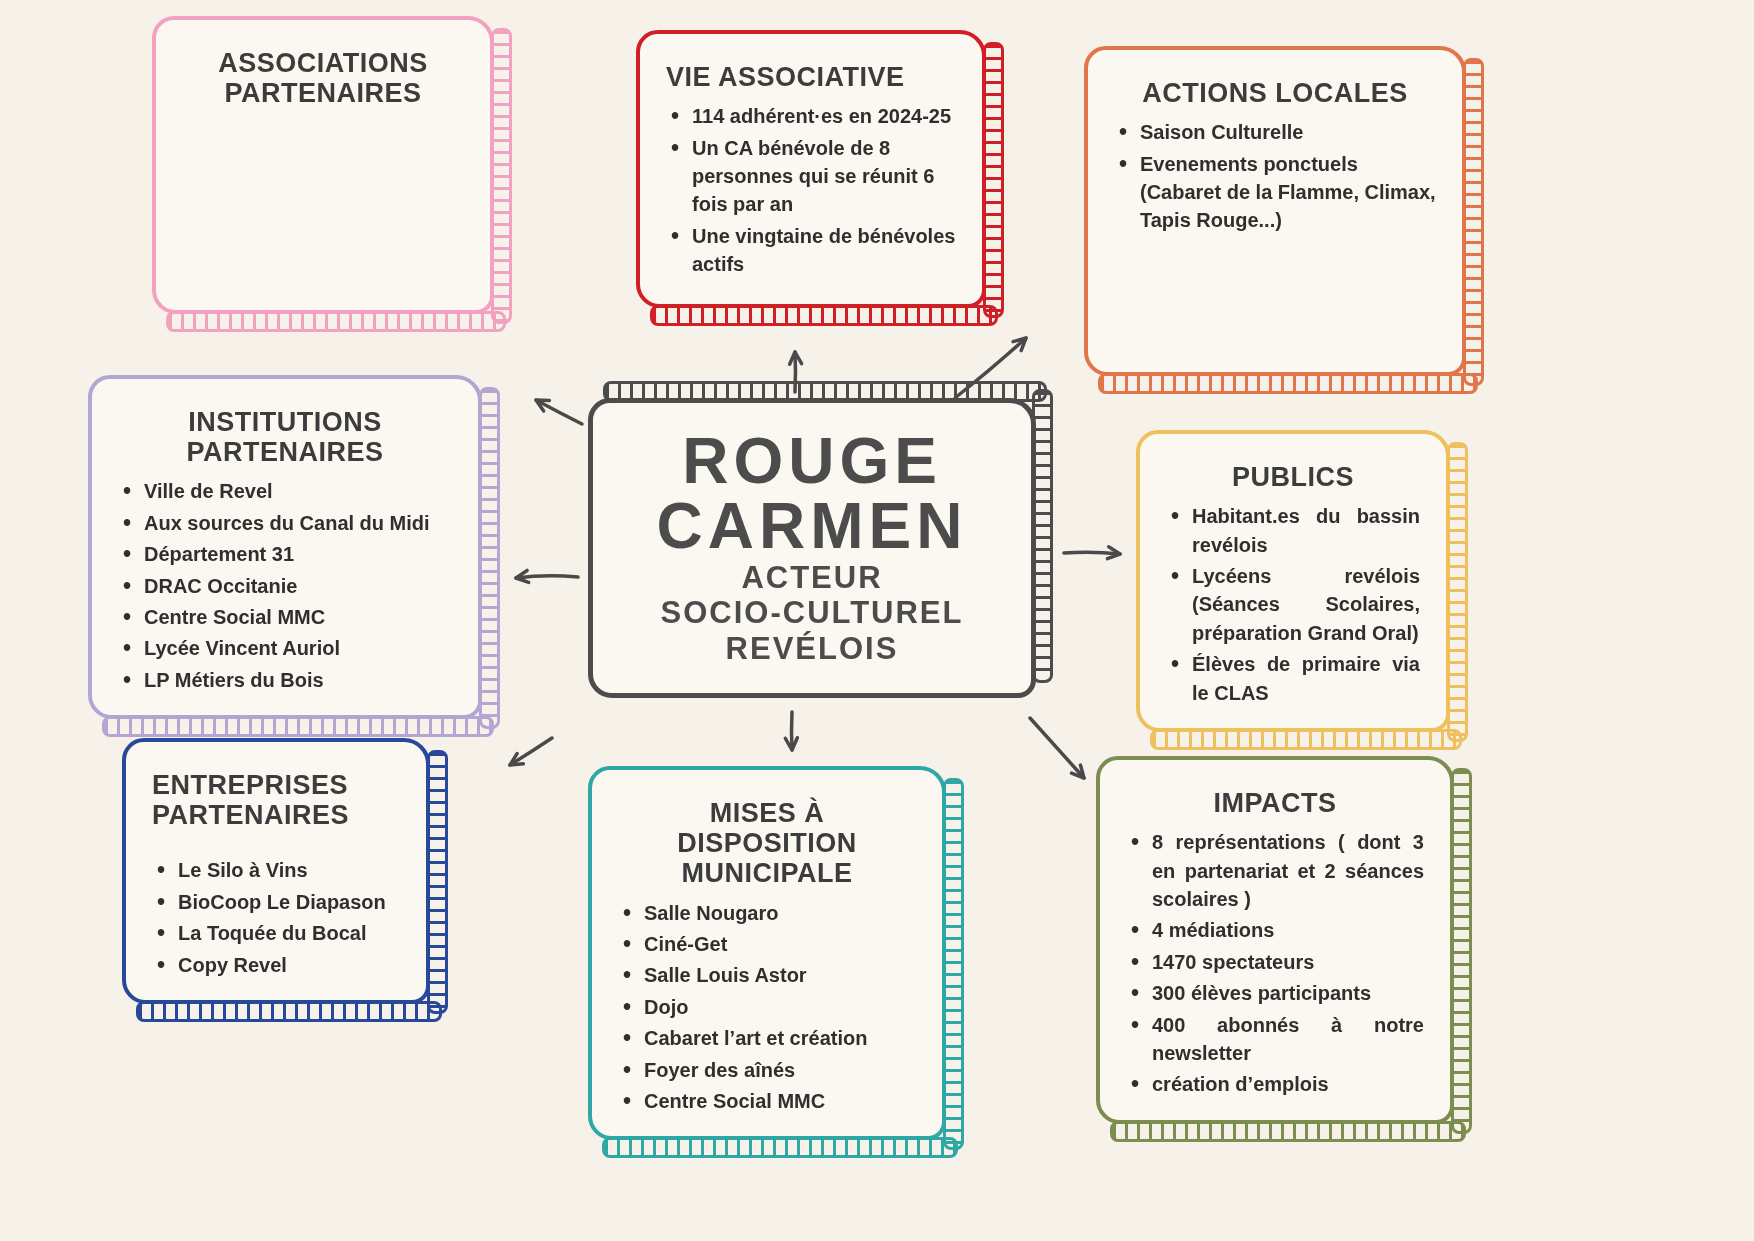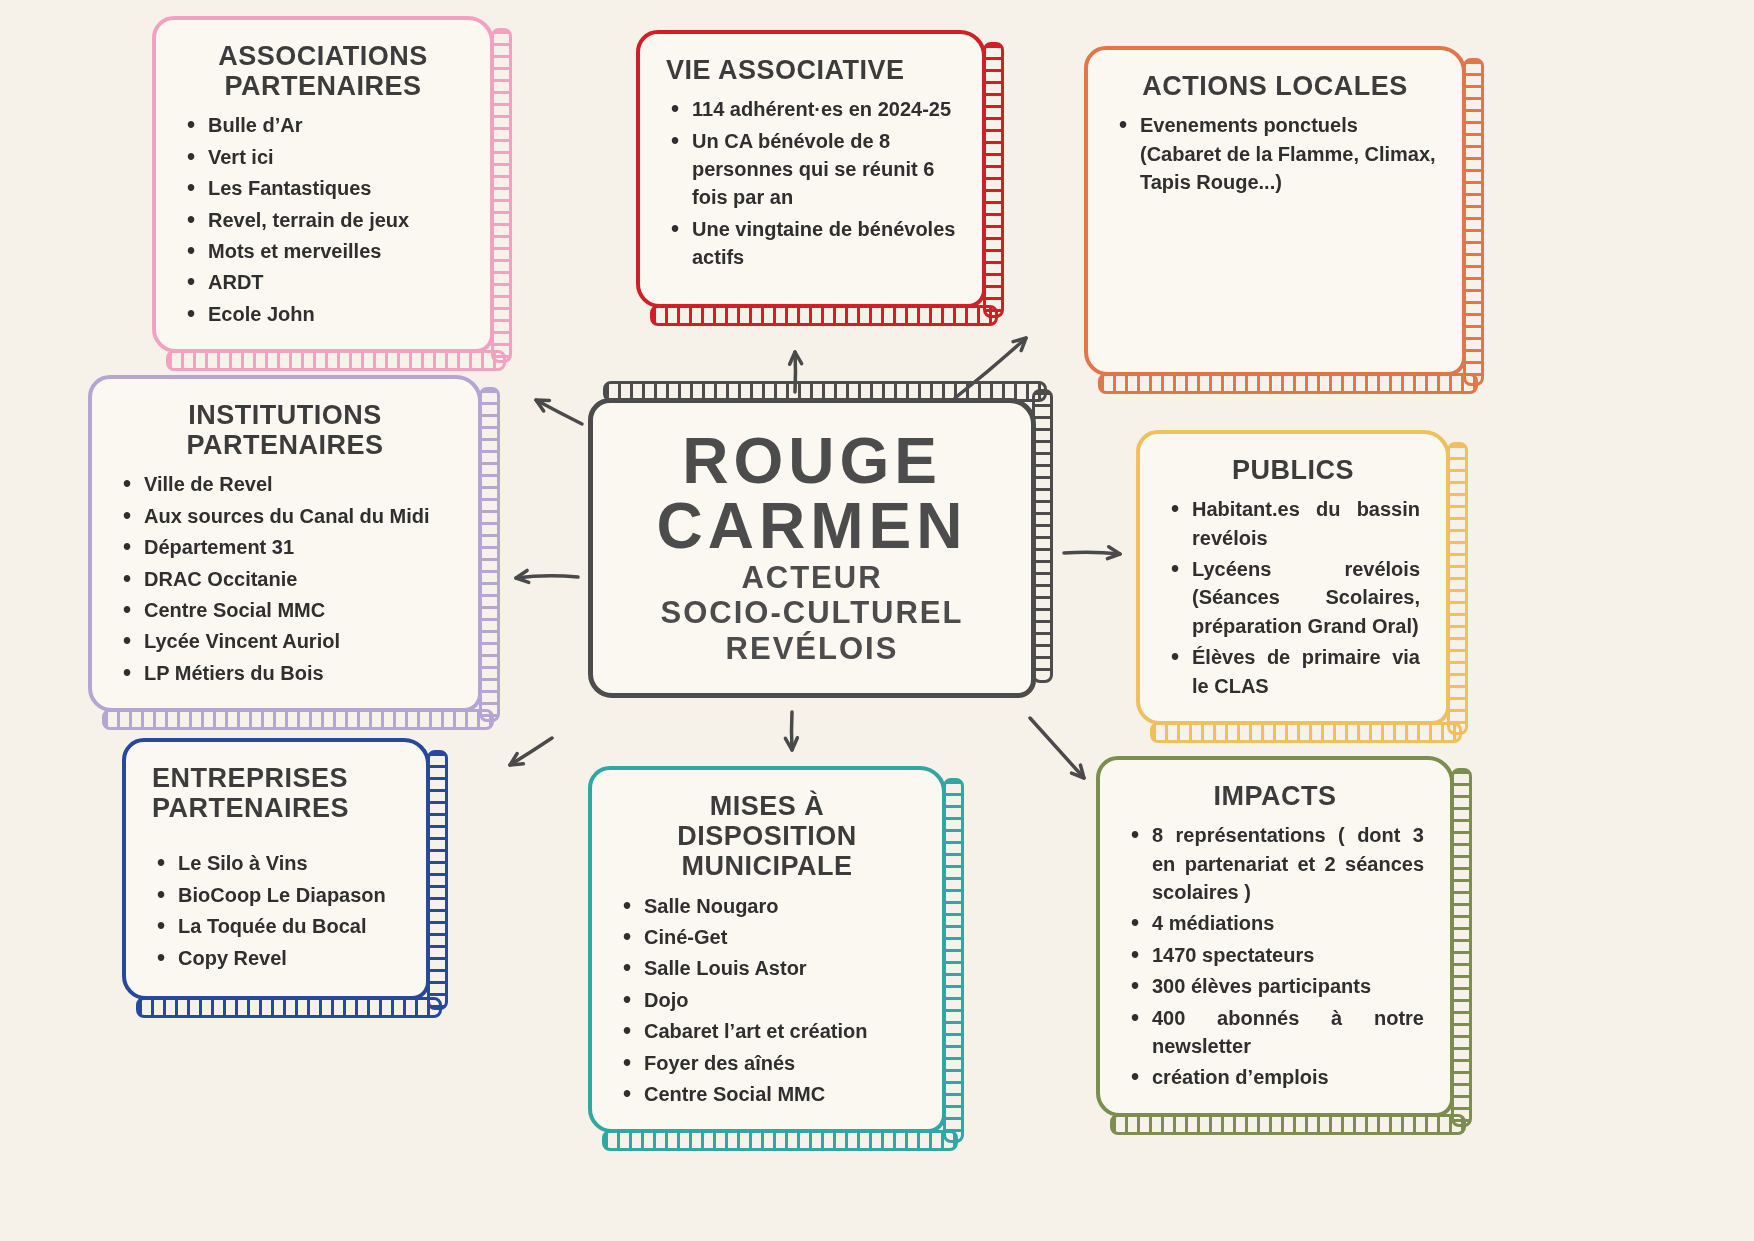--- a/index.html
+++ b/index.html
@@ -26,21 +26,21 @@
     content:""; position:absolute; left:10px; right:-16px; bottom:-22px; height:15px;
     border:3px solid var(--c); border-radius:8px;
     background:repeating-linear-gradient(to right, var(--c) 0 3px, transparent 3px 12px);
   }
   
   .center-box { border-width:5px; }
   .center-box::after { bottom:auto; top:-22px; }
   .center-box::before { top:-14px; bottom:10px; }
 
   .title {
-    margin:5px 0 10px; font-size:27px; font-weight:700; letter-spacing:.5px;
+    margin:12px 0 10px; font-size:27px; font-weight:700; letter-spacing:.5px;
     color:var(--title,#3c3c3c); white-space:pre-line; line-height:1.12;
   }
   .title.center { text-align:center; }
 
   ul.items { margin:6px 0 0; padding:0; list-style:none; font-size:20px; font-weight:700; line-height:1.42; }
   ul.items.gap-lg { margin-top:26px; }
   ul.items li { position:relative; padding-left:26px; margin:3px 0; }
   ul.items li::before { content:"•"; position:absolute; left:5px; top:-2px; font-size:23px; }
   ul.items.justify li { text-align:justify; }
 
@@ -73,43 +73,35 @@
     <path d="M578,577 Q546,574 516,578" marker-end="url(#ah)"></path>
     <path d="M1064,553 Q1092,551 1120,554" marker-end="url(#ah)"></path>
     <path d="M552,738 Q531,752 510,765" marker-end="url(#ah)"></path>
     <path d="M792,712 Q791,731 792,750" marker-end="url(#ah)"></path>
     <path d="M1030,718 Q1057,748 1084,778" marker-end="url(#ah)"></path>
   </svg>
 
   <section class="box" style="left: 152px; top: 16px; width: 342px; min-height: 298px; --c: #f2a2c0;">
     <h2 class="title center">ASSOCIATIONS
 PARTENAIRES</h2>
-    <ul class="items">
-      <li>Bulle d’Ar</li>
-      <li>Vert ici</li>
-      <li>Les Fantastiques</li>
-      <li>Revel, terrain de jeux</li>
-      <li>Mots et merveilles</li>
-      <li>ARDT</li>
-      <li>Ecole John</li>
-    </ul>
   </section>
 
   <section class="box" style="left: 636px; top: 30px; width: 350px; min-height: 278px; --c: #d01f27;">
     <h2 class="title">VIE ASSOCIATIVE</h2>
     <ul class="items">
       <li>114 adhérent·es en 2024-25</li>
       <li>Un CA bénévole de 8 personnes qui se réunit 6 fois par an</li>
       <li>Une vingtaine de bénévoles actifs</li>
     </ul>
   </section>
 
   <section class="box" style="left: 1084px; top: 46px; width: 382px; min-height: 330px; --c: #e2764b;">
     <h2 class="title center">ACTIONS LOCALES</h2>
     <ul class="items">
+      <li>Saison Culturelle</li>
       <li>Evenements ponctuels (Cabaret de la Flamme, Climax, Tapis Rouge...)</li>
     </ul>
   </section>
 
   <section class="box" style="left: 88px; top: 375px; width: 394px; min-height: 316px; --c: #b4a6d2;">
     <h2 class="title center">INSTITUTIONS
 PARTENAIRES</h2>
     <ul class="items">
       <li>Ville de Revel</li>
       <li>Aux sources du Canal du Midi</li>

